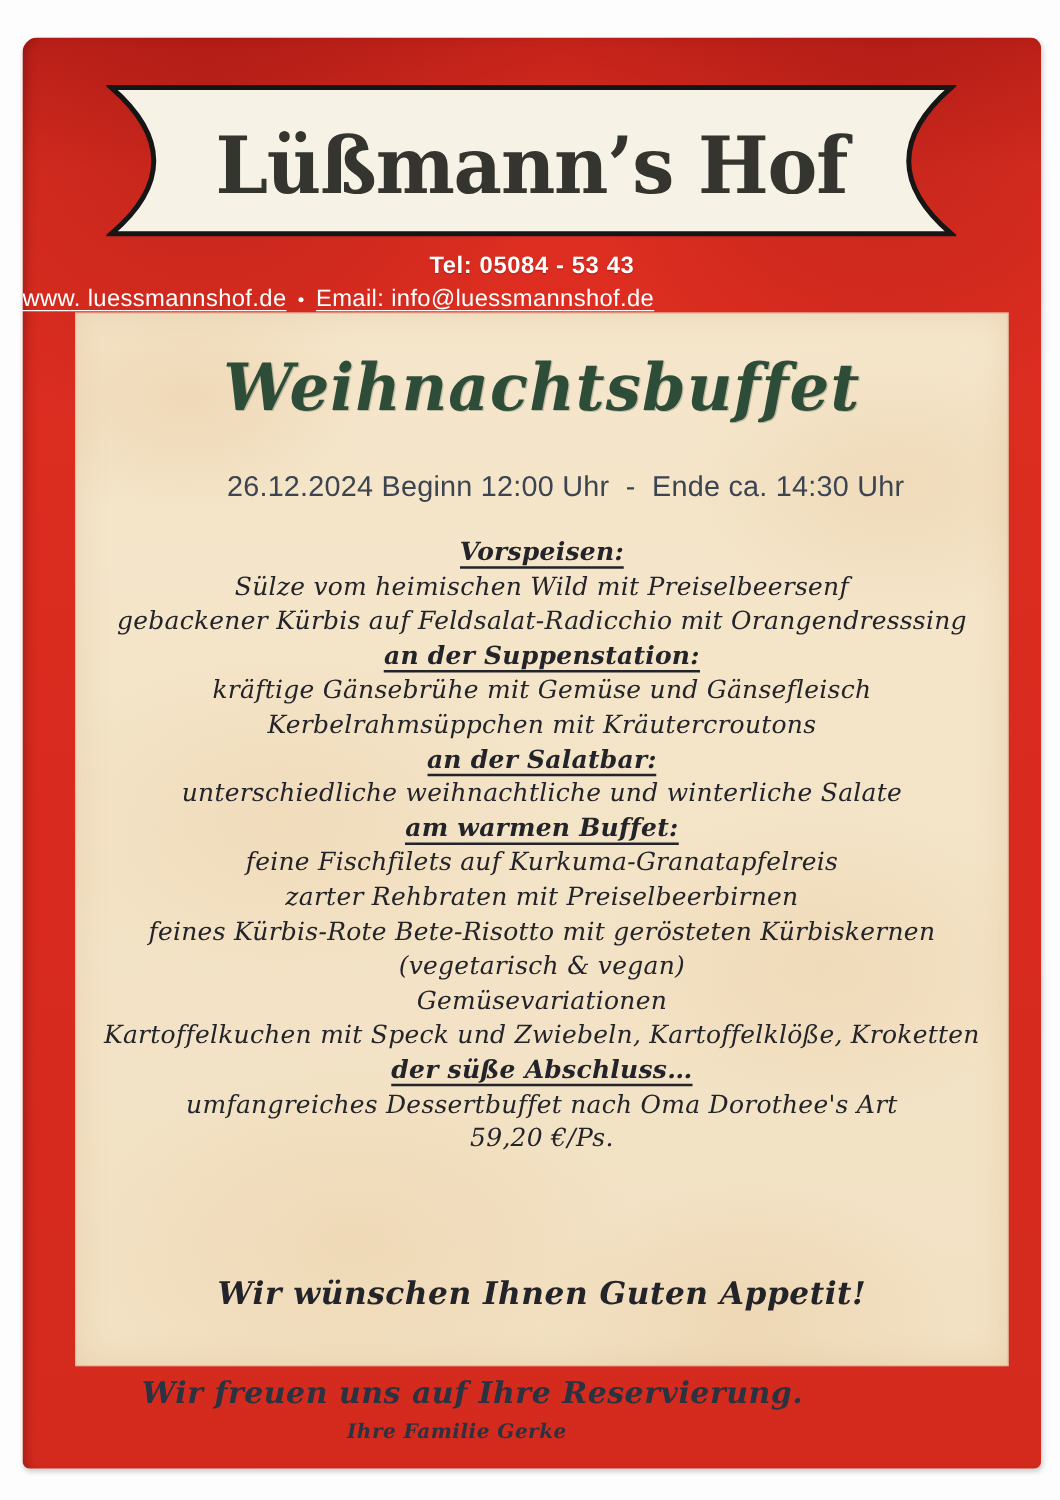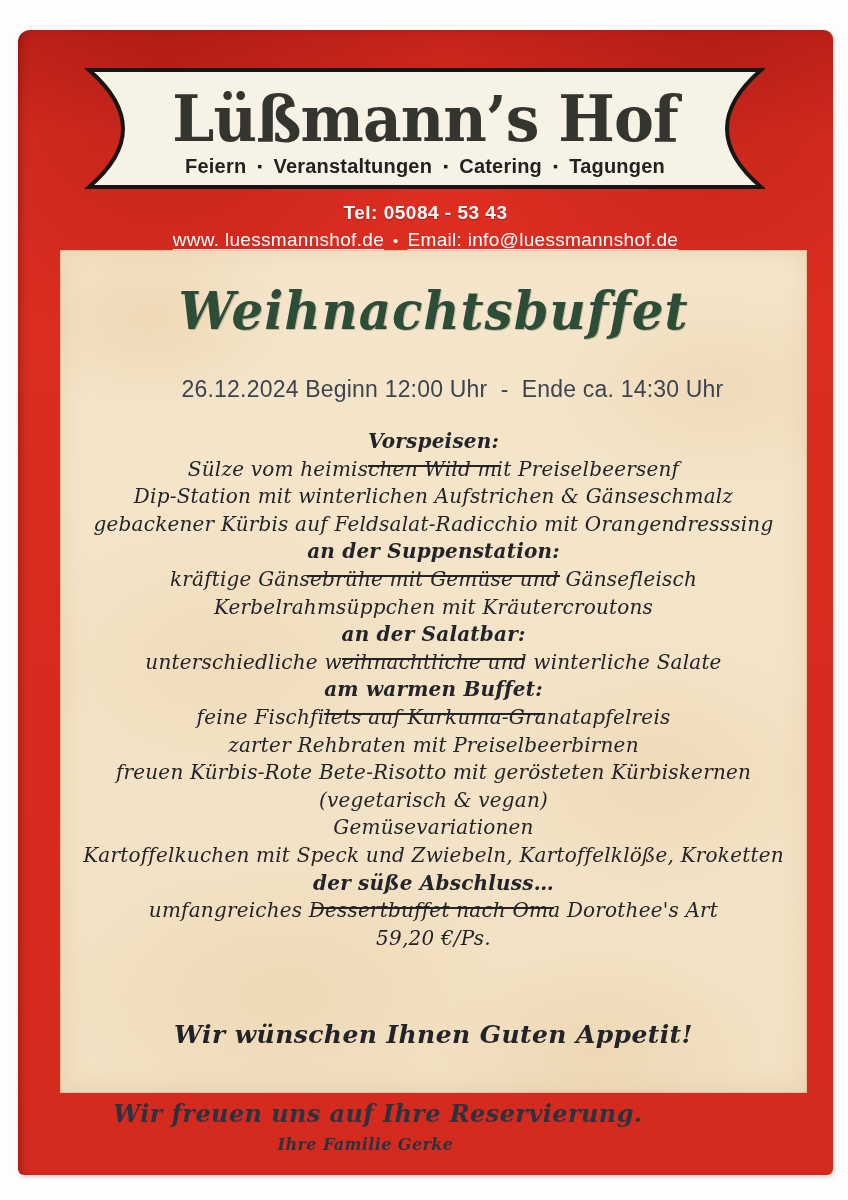--- a/index.html
+++ b/index.html
@@ -39,21 +39,21 @@
     letter-spacing:.2px;white-space:nowrap;
   }
   .tagline .sep{display:inline-block;margin:0 11px;font-size:14px;vertical-align:2px;color:#1c1c1c;}
   
   .tel-line{
     position:absolute;left:0;top:172px;width:100%;text-align:center;
     color:#fff;font-size:19px;font-weight:700;letter-spacing:.5px;
     text-shadow:0 1px 1px rgba(90,0,0,.4);
   }
   .web-line{
-    position:absolute;left:0;top:199px;width:100%;text-align:center;
+    position:absolute;left:0;top:199px;width:100%;
     color:#fff;font-size:19px;font-weight:400;letter-spacing:.3px;
   }
   .web-line .link{text-decoration:underline;text-underline-offset:3px;}
   .web-line .dot{margin:0 9px;text-decoration:none;font-size:15px;}
   
   .parchment{
     position:absolute;left:42px;top:220px;width:747px;height:843px;
     background:
       radial-gradient(ellipse 220px 140px at 12% 8%,  rgba(221,176,122,.25), rgba(221,176,122,0) 70%),
       radial-gradient(ellipse 260px 160px at 88% 16%, rgba(223,182,130,.22), rgba(223,182,130,0) 70%),
@@ -76,21 +76,21 @@
     font-size:23px;color:#3c4351;white-space:pre;letter-spacing:.2px;padding-left:19px;
   }
   .menu-list{
     position:absolute;left:0;top:178px;width:100%;
     font-family:"DejaVu Serif","Liberation Serif",serif;font-style:italic;
     color:#23232a;text-align:center;
   }
   .menu-line{font-size:20px;line-height:27.6px;letter-spacing:.2px;}
   .menu-line.heading span{
     font-weight:700;
-    border-bottom:2px solid #23232a;padding-bottom:12px;
+    border-bottom:2px solid #23232a;padding-bottom:0;
   }
   .closing{
     position:absolute;left:0;top:770px;width:100%;text-align:center;
     font-family:"DejaVu Serif","Liberation Serif",serif;font-style:italic;
     font-size:25px;font-weight:700;color:#23232a;letter-spacing:.4px;
   }
   
   .footer{
     position:absolute;left:0;top:1068px;width:100%;
     text-align:center;color:#2c3340;
@@ -103,46 +103,44 @@
 <body>
 
 <div class="flyer">
 
   <div class="banner">
     <svg viewBox="0 0 680 137" preserveAspectRatio="none">
       <path d="M 4,10 L 676,10 Q 608,69 676,127 L 4,127 Q 72,69 4,10 Z" fill="#f6f2e6" stroke="#161616" stroke-width="4"></path>
     </svg>
     <div class="banner-text">
       <div class="biz-name">Lüßmann’s Hof</div>
-      <div class="tagline"><span>Feiern</span><span class="sep">▪</span><span>Veranstaltungen</span><span class="sep">▪</span><span>Catering</span><span class="sep">▪</span><span>Tagungen</span></div>
     </div>
   </div>
 
   <div class="tel-line">Tel: 05084 - 53 43</div>
   <div class="web-line">
     <span class="link">www. luessmannshof.de</span><span class="dot">•</span><span class="link">Email: info@luessmannshof.de</span>
   </div>
 
   <div class="parchment">
     <div class="menu-title">Weihnachtsbuffet</div>
     <div class="schedule">26.12.2024 Beginn 12:00 Uhr  -  Ende ca. 14:30 Uhr</div>
     <div class="menu-list">
         <div class="menu-line heading"><span>Vorspeisen:</span></div>
         <div class="menu-line item"><span>Sülze vom heimischen Wild mit Preiselbeersenf</span></div>
-        <div class="menu-line item"><span>Dip-Station mit winterlichen Aufstrichen &amp; Gänseschmalz</span></div>
         <div class="menu-line item"><span>gebackener Kürbis auf Feldsalat-Radicchio mit Orangendresssing</span></div>
         <div class="menu-line heading"><span>an der Suppenstation:</span></div>
         <div class="menu-line item"><span>kräftige Gänsebrühe mit Gemüse und Gänsefleisch</span></div>
         <div class="menu-line item"><span>Kerbelrahmsüppchen mit Kräutercroutons</span></div>
         <div class="menu-line heading"><span>an der Salatbar:</span></div>
         <div class="menu-line item"><span>unterschiedliche weihnachtliche und winterliche Salate</span></div>
         <div class="menu-line heading"><span>am warmen Buffet:</span></div>
         <div class="menu-line item"><span>feine Fischfilets auf Kurkuma-Granatapfelreis</span></div>
         <div class="menu-line item"><span>zarter Rehbraten mit Preiselbeerbirnen</span></div>
-        <div class="menu-line item"><span>freuen Kürbis-Rote Bete-Risotto mit gerösteten Kürbiskernen</span></div>
+        <div class="menu-line item"><span>feines Kürbis-Rote Bete-Risotto mit gerösteten Kürbiskernen</span></div>
         <div class="menu-line item"><span>(vegetarisch &amp; vegan)</span></div>
         <div class="menu-line item"><span>Gemüsevariationen</span></div>
         <div class="menu-line item"><span>Kartoffelkuchen mit Speck und Zwiebeln, Kartoffelklöße, Kroketten</span></div>
         <div class="menu-line heading"><span>der süße Abschluss…</span></div>
         <div class="menu-line item"><span>umfangreiches Dessertbuffet nach Oma Dorothee's Art</span></div>
         <div class="menu-line item"><span>59,20 €/Ps.</span></div>
       </div>
     <div class="closing">Wir wünschen Ihnen Guten Appetit!</div>
   </div>
 

